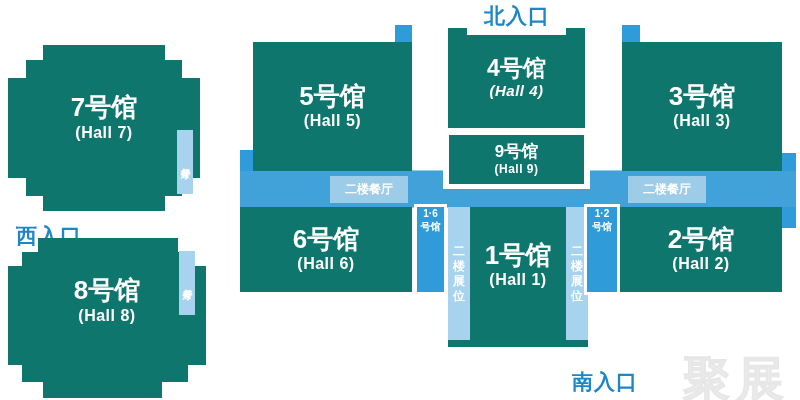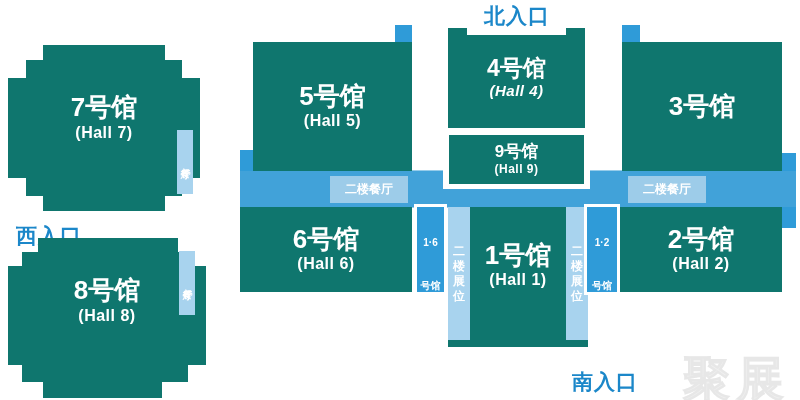--- a/index.html
+++ b/index.html
@@ -37,21 +37,21 @@
   .vstrip .vtext{writing-mode:vertical-rl;text-orientation:upright;font-size:10px;letter-spacing:2px;}
   .booth{
     position:absolute;background:#a8d3ee;color:#fff;font-weight:bold;
     display:flex;flex-direction:column;align-items:center;justify-content:center;
     font-size:12px;line-height:1.25;text-align:center;
   }
   .connector-outer{position:absolute;background:#ffffff;}
   .connector{
     position:absolute;left:3px;top:3px;right:3px;bottom:3px;background:#2f9bd8;
     color:#fff;font-weight:bold;font-size:10px;line-height:1.3;
-    display:flex;flex-direction:column;align-items:center;justify-content:flex-end;text-align:center;gap:30px;
+    display:flex;flex-direction:column;align-items:center;justify-content:flex-start;text-align:center;
   }
   .entrance{
     position:absolute;color:#1b87c9;font-weight:bold;font-size:21px;letter-spacing:1px;
   }
   .watermark{
     position:absolute;color:#f0f0f0;font-weight:bold;font-size:47px;letter-spacing:7px;
     -webkit-text-stroke:1px #e7e7e7;
   }
 </style>
 </head>
@@ -96,20 +96,21 @@
     <div class="hall-label">
       <span class="cn">5号馆</span>
       <span class="en">(Hall 5)</span>
     </div>
   </div>
 
   <div class="annex" style="left:622px;top:25px;width:18px;height:20px;"></div>
   <div class="hall" style="left:622px;top:42px;width:160px;height:129px;">
     <div class="hall-label">
       <span class="cn">3号馆</span>
+      <span class="en">(Hall 3)</span>
     </div>
   </div>
 
   <div class="hall" style="left:448px;top:28px;width:137px;height:100px;">
     <div class="hall-label mid">
       <span class="cn">4号馆</span>
       <span class="en">(Hall 4)</span>
     </div>
   </div>
   <div class="abs" style="left:467px;top:28px;width:99px;height:7px;background:#fff;"></div>

